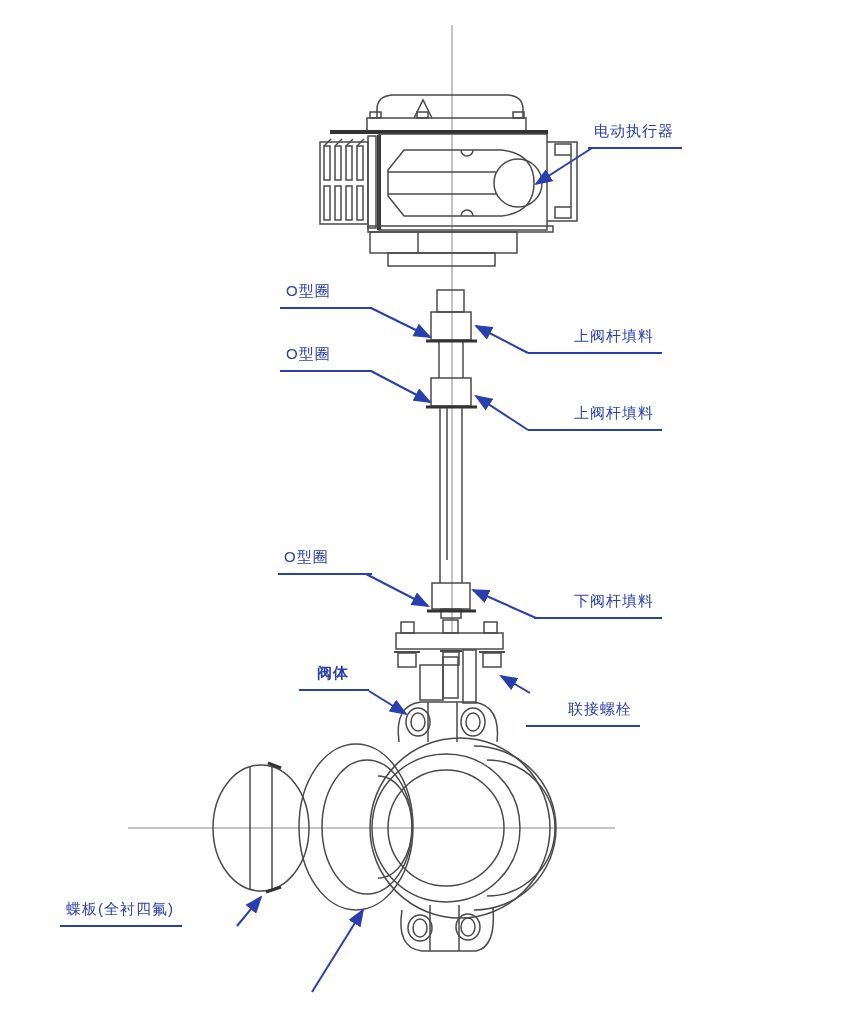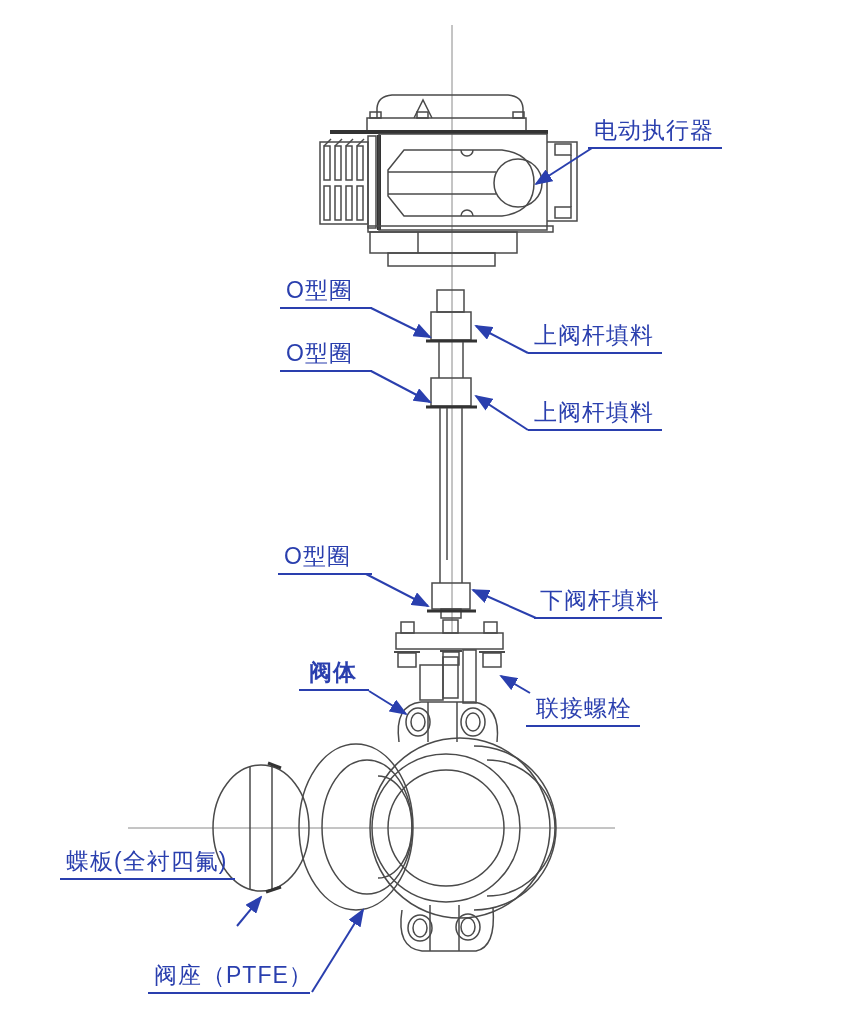--- a/index.html
+++ b/index.html
@@ -7,21 +7,21 @@
     position:relative;
     width:851px;height:1024px;
     background:#ffffff;
     font-family:"Liberation Sans", sans-serif;
     overflow:hidden;
   }
   svg{position:absolute;left:0;top:0;}
   .lbl{
     position:absolute;
     color:#2a3fae;
-    font-size:23px;
+    font-size:15px;
     line-height:27px;
     font-weight:500;
     white-space:nowrap;
     border-bottom:2px solid #2a3fae;
     padding:0 8px 3px 6px;
     letter-spacing:1px;
   }
   .lbl.r{text-align:right;}
   .lbl.c{text-align:center;}
 </style>
@@ -180,16 +180,15 @@
 
   <div class="lbl" style="left:588px; top:117px;">电动执行器</div>
   <div class="lbl" style="left:280px; top:277px; width:78px;">O型圈</div>
   <div class="lbl r" style="left:528px; top:322px; width:120px;">上阀杆填料</div>
   <div class="lbl" style="left:280px; top:340px; width:78px;">O型圈</div>
   <div class="lbl r" style="left:528px; top:399px; width:120px;">上阀杆填料</div>
   <div class="lbl" style="left:278px; top:543px; width:80px;">O型圈</div>
   <div class="lbl r" style="left:534px; top:587px; width:114px;">下阀杆填料</div>
   <div class="lbl c" style="left:299px; top:659px; width:56px;font-weight:bold;">阀体</div>
   <div class="lbl r" style="left:526px; top:662px; width:100px;margin-top:33px;">联接螺栓</div>
-  <div class="lbl" style="left:60px;  top:848px;">蝶板(全衬四氟)</div>
-  <div class="lbl c" style="left:148px; top:962px; width:148px;">阀座（PTFE）</div>
+  <div class="lbl" style="left:60px;  top:895px;">蝶板(全衬四氟)</div>
 
 </div>
 
 </body></html>

